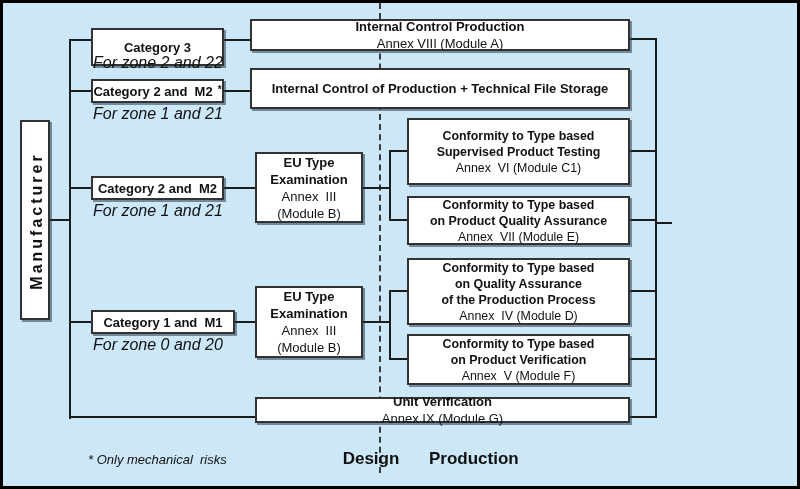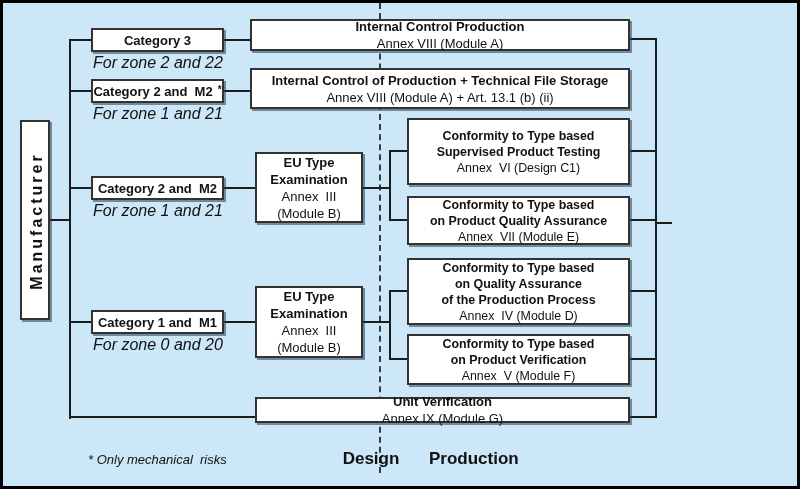--- a/index.html
+++ b/index.html
@@ -72,67 +72,66 @@
   <div class="hl" style="left:630px;top:219px;width:27px;"></div>
   <div class="hl" style="left:630px;top:290px;width:27px;"></div>
   <div class="hl" style="left:630px;top:358px;width:27px;"></div>
   <div class="hl" style="left:630px;top:416px;width:27px;"></div>
   <div class="hl" style="left:655px;top:222px;width:17px;"></div>
 
   <div class="bx" style="left:20px;top:120px;width:30px;height:200px;">
     <div class="manu-label">Manufacturer</div>
   </div>
 
-  <div class="bx cat" style="left:91px;top:28px;width:133px;height:24px;">
+  <div class="bx cat" style="left:91px;top:28px;width:133px;height:38px;">
     <div>Category 3</div>
   </div>
   <div class="zone" style="left:93px;top:54px;">For zone 2 and 22</div>
 
   <div class="bx cat" style="left:91px;top:79px;width:133px;height:24px;">
     <div>Category 2 and  M2</div>
     <sup>*</sup>
   </div>
   <div class="zone" style="left:93px;top:105px;">For zone 1 and 21</div>
 
   <div class="bx cat" style="left:91px;top:176px;width:133px;height:24px;">
     <div>Category 2 and  M2</div>
   </div>
   <div class="zone" style="left:93px;top:202px;">For zone 1 and 21</div>
 
-  <div class="bx cat" style="left:91px;top:310px;width:133px;height:24px;">
+  <div class="bx cat" style="left:91px;top:310px;width:144px;height:24px;">
     <div>Category 1 and  M1</div>
   </div>
   <div class="zone" style="left:93px;top:336px;">For zone 0 and 20</div>
 
   <div class="bx t13" style="left:250px;top:19px;width:380px;height:32px;">
     <div class="b">Internal Control Production</div>
     <div>Annex VIII (Module A)</div>
   </div>
   <div class="bx t13" style="left:250px;top:68px;width:380px;height:41px;">
     <div class="b">Internal Control of Production + Technical File Storage</div>
-    <div>Annex VIII (Module A) + Art. 13.1 (b) (ii)</div>
   </div>
 
   <div class="bx eu" style="left:255px;top:152px;width:108px;height:71px;">
     <div class="b">EU Type</div>
     <div class="b">Examination</div>
     <div>Annex  III</div>
     <div>(Module B)</div>
   </div>
   <div class="bx eu" style="left:255px;top:286px;width:108px;height:72px;">
     <div class="b">EU Type</div>
     <div class="b">Examination</div>
     <div>Annex  III</div>
     <div>(Module B)</div>
   </div>
 
   <div class="bx t12" style="left:407px;top:118px;width:223px;height:67px;">
     <div class="b">Conformity to Type based</div>
     <div class="b">Supervised Product Testing</div>
-    <div>Annex  VI (Design C1)</div>
+    <div>Annex  VI (Module C1)</div>
   </div>
   <div class="bx t12" style="left:407px;top:196px;width:223px;height:49px;">
     <div class="b">Conformity to Type based</div>
     <div class="b">on Product Quality Assurance</div>
     <div>Annex  VII (Module E)</div>
   </div>
   <div class="bx t12" style="left:407px;top:258px;width:223px;height:67px;">
     <div class="b">Conformity to Type based</div>
     <div class="b">on Quality Assurance</div>
     <div class="b">of the Production Process</div>

